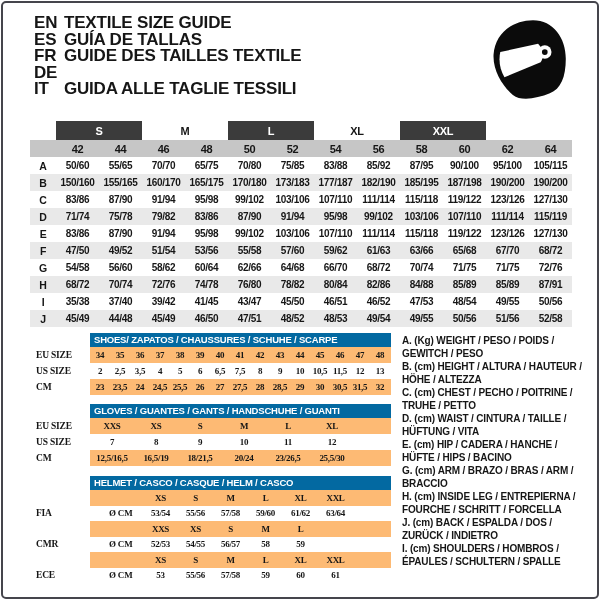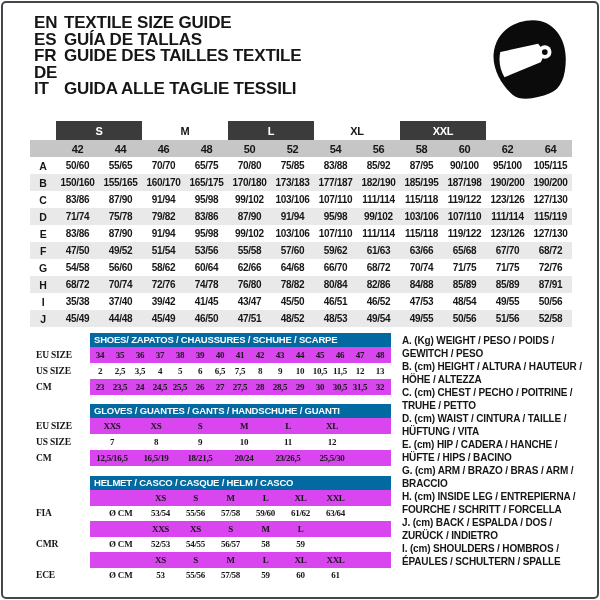--- a/index.html
+++ b/index.html
@@ -27,21 +27,21 @@
   #shoes{top:333px;}
   #gloves{top:404px;}
   #helmet{top:476px;}
   .bar{margin-left:60px;width:301px;height:14px;background:#0369a1;color:#fff;font-size:9.5px;
        line-height:14px;padding-left:4px;letter-spacing:-0.2px;white-space:nowrap;}
   .srow{display:flex;align-items:center;font-family:Liberation Serif, serif;}
   #shoes .srow,#gloves .srow{height:16px;}
   #helmet .srow{height:15.5px;}
   .lab{width:60px;font-size:9.5px;letter-spacing:-0.2px;padding-left:6px;}
   .content{display:flex;width:301px;align-items:center;height:100%;}
-  .content.shaded{background:#d946ef;}
+  .content.shaded{background:#fdba74;}
   .cell{text-align:center;font-size:9px;letter-spacing:-0.3px;white-space:nowrap;}
   #shoes .cell{width:20px;}
   #gloves .cell{width:44px;}
   #helmet .cell{width:35px;}
   .prefix{width:36px;font-size:9px;padding-left:2px;letter-spacing:-0.2px;margin-left:17px;}
 
   .legend{position:absolute;left:402px;top:334px;width:182px;}
   .legend-item{font-size:10px;line-height:13px;letter-spacing:-0.15px;}
 </style>
 </head>

